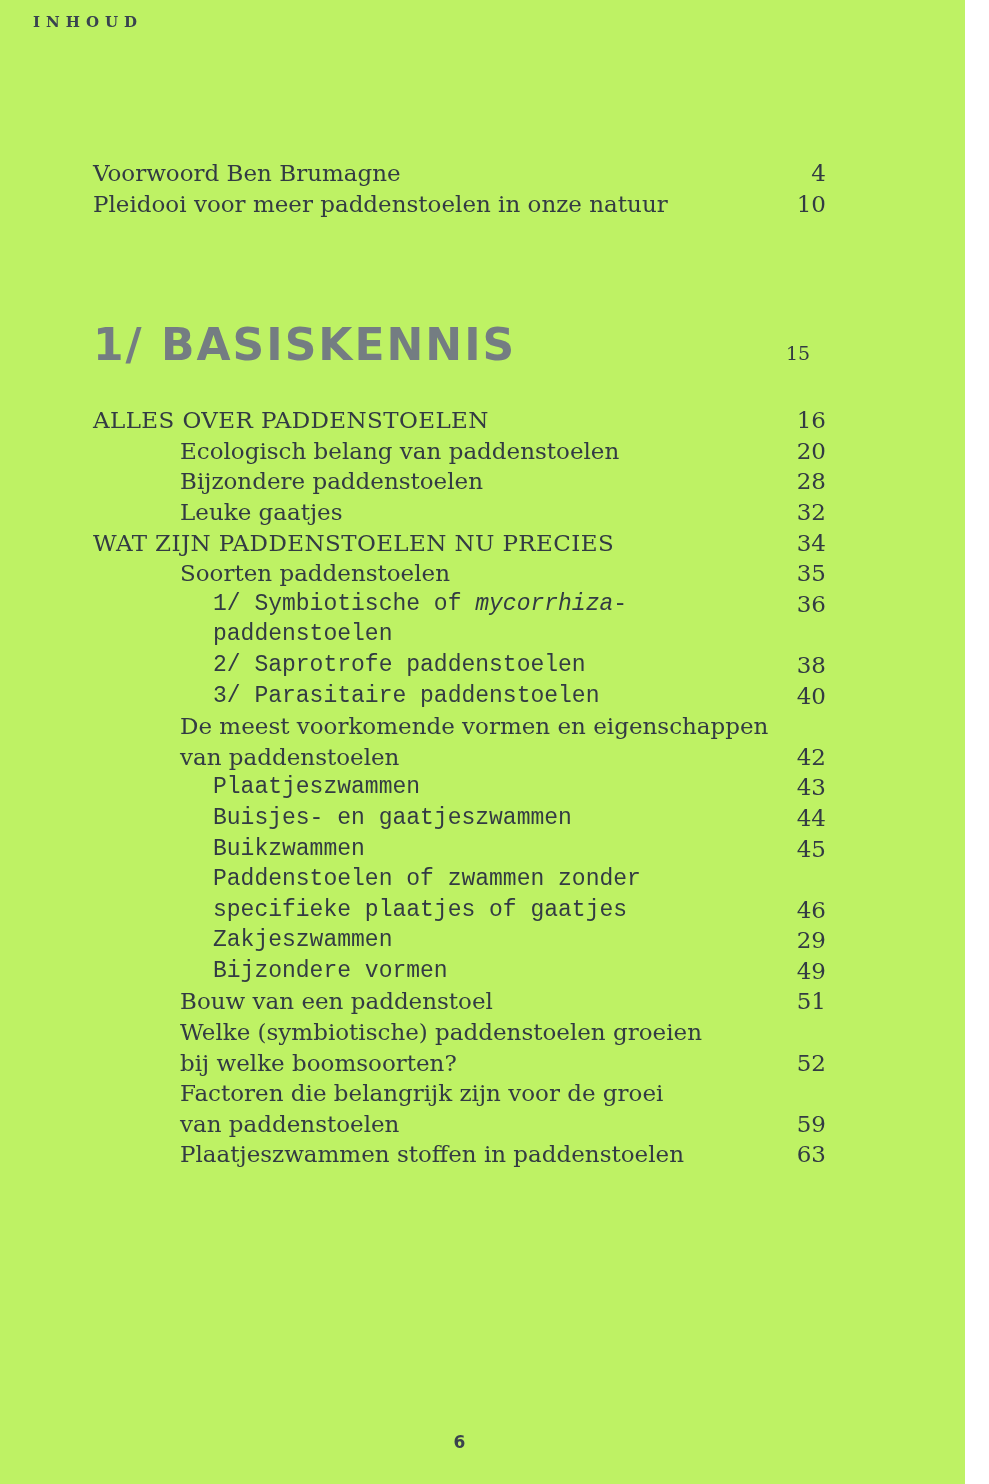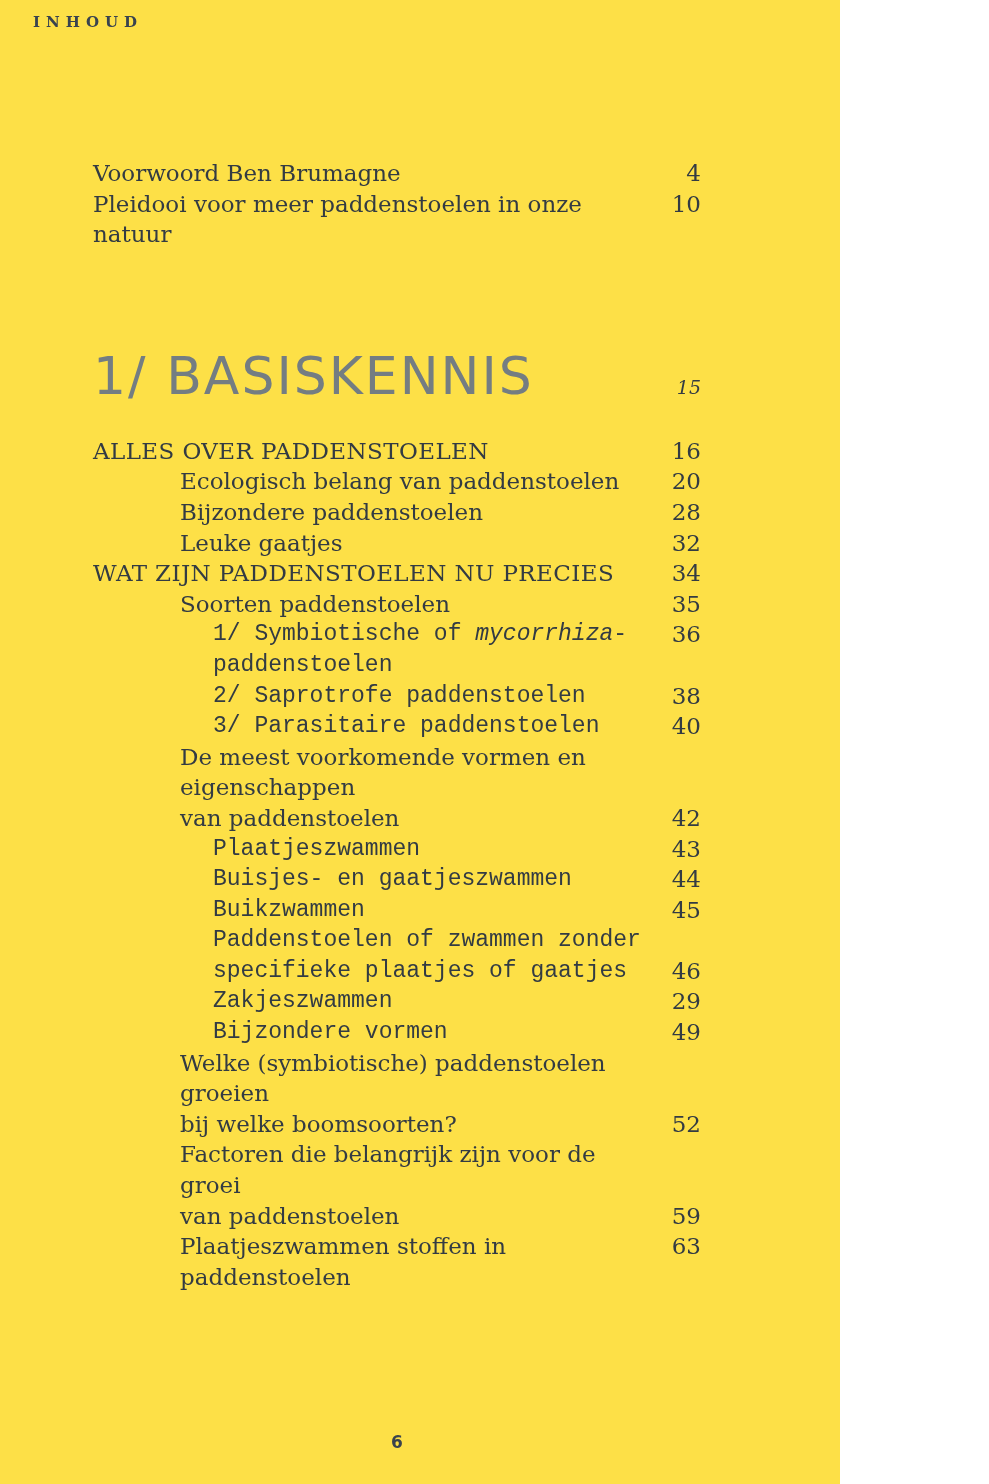--- a/index.html
+++ b/index.html
@@ -1,20 +1,20 @@
 <!DOCTYPE html>
 <html><head>
 <meta charset="utf-8">
 <style>
   html, body { margin: 0; padding: 0; }
   .page {
     position: relative;
-    width: 840px;
+    width: 965px;
     height: 1484px;
-    background: #fde047;
+    background: #bef264;
     font-family: "DejaVu Serif", "Liberation Serif", serif;
     color: #333b43;
     overflow: hidden;
   }
   .inhoud-header {
     position: absolute;
     top: 13px;
     left: 33px;
     font-size: 15px;
     font-weight: bold;
@@ -40,33 +40,32 @@
   .section-title .toc-label { letter-spacing: 0.4px; }
   .toc-section + .toc-section { }
   .chapter-heading {
     display: flex;
     align-items: baseline;
     margin: 96px 0 30px 0;
   }
   .chapter-title {
     flex: 1 1 auto;
     font-family: "DejaVu Sans", "Liberation Sans", sans-serif;
-    font-weight: 400;
-    font-size: 52px;
+    font-weight: 700;
+    font-size: 44px;
     line-height: 60px;
     letter-spacing: 2px;
     color: #747d82;
   }
   .chapter-page {
     flex: 0 0 auto;
     min-width: 40px;
-    text-align: right;
+    text-align: left;
     font-size: 19px;
     color: #333b43;
-    font-style: italic;
   }
   .folio {
     position: absolute;
     left: 93px;
     right: 139px;
     top: 1432px;
     text-align: center;
     font-family: "DejaVu Sans", "Liberation Sans", sans-serif;
     font-size: 17px;
     font-weight: bold;
@@ -167,20 +166,24 @@
           </div>
           <div class="toc-row indent-2">
             <span class="toc-label">Zakjeszwammen</span>
             <span class="toc-page">29</span>
           </div>
           <div class="toc-row indent-2">
             <span class="toc-label">Bijzondere vormen</span>
             <span class="toc-page">49</span>
           </div>
           <div class="toc-row indent-1">
+            <span class="toc-label">Bouw van een paddenstoel</span>
+            <span class="toc-page">51</span>
+          </div>
+          <div class="toc-row indent-1">
             <span class="toc-label">Welke (symbiotische) paddenstoelen groeien</span>
             <span class="toc-page"></span>
           </div>
           <div class="toc-row indent-1">
             <span class="toc-label">bij welke boomsoorten?</span>
             <span class="toc-page">52</span>
           </div>
           <div class="toc-row indent-1">
             <span class="toc-label">Factoren die belangrijk zijn voor de groei</span>
             <span class="toc-page"></span>

